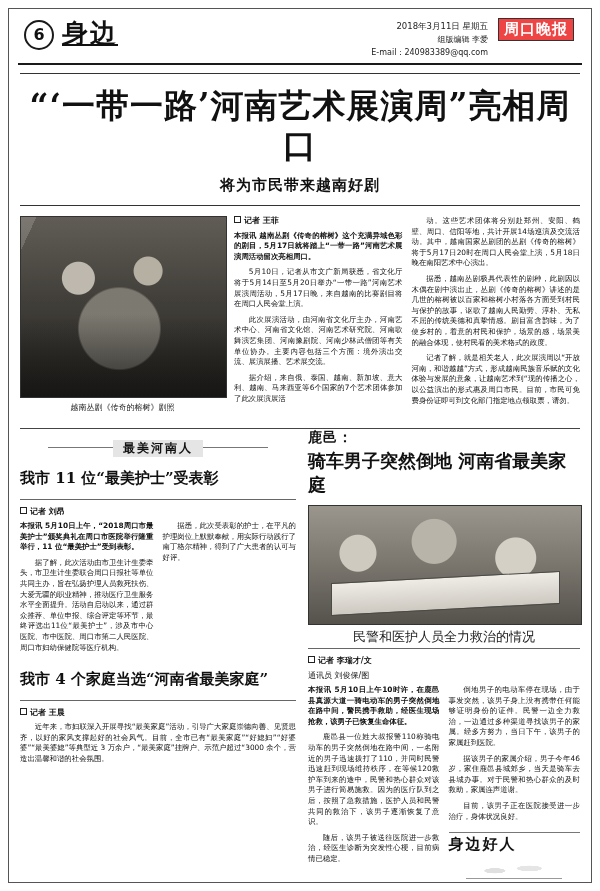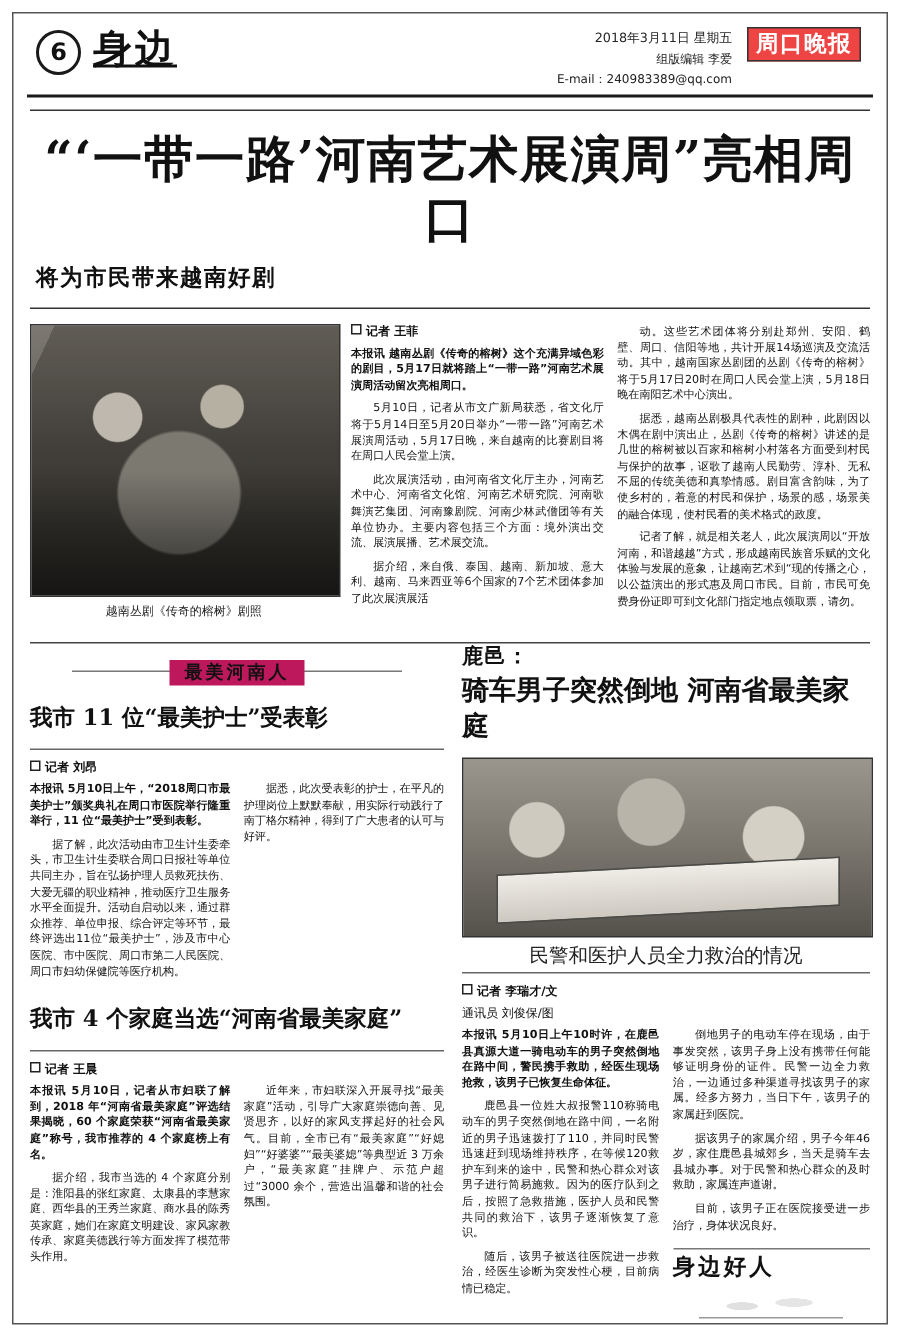--- a/index.html
+++ b/index.html
@@ -63,21 +63,21 @@
     border-top:1px solid #333;border-bottom:1px solid #333;
     padding:12px 4px 10px 4px;
   }
   .headline{
     font-family:"DejaVu Serif","Liberation Serif",serif;
     font-size:33px;font-weight:bold;text-align:center;
     letter-spacing:1px;line-height:40px;
   }
   .subhead{
     font-family:"DejaVu Serif","Liberation Serif",serif;
-    font-size:15px;font-weight:bold;
+    font-size:15px;font-weight:bold;text-align:center;
     margin-top:10px;letter-spacing:1px;
   }
 
   
   .top-story{
     display:flex;margin:10px 6px 0 6px;gap:9px;
   }
   .photo-col{width:205px;}
   .photo{
     width:205px;height:180px;
@@ -123,21 +123,21 @@
   }
   .left-panel{width:276px;}
   .right-panel{flex:1;}
   .ribbon{
     text-align:center;margin:8px 0 6px 0;position:relative;
   }
   .ribbon-label{
     display:inline-block;
     font-family:Liberation Mono, monospace;
     font-size:12px;font-weight:bold;letter-spacing:2px;
-    padding:0 10px;background:#be185d;position:relative;z-index:2;
+    padding:0 10px;background:#e5e5e5;position:relative;z-index:2;
   }
   .ribbon:before{
     content:"";position:absolute;left:28px;right:28px;top:50%;
     border-top:1px solid #777;z-index:1;
   }
   .sub-headline{
     font-family:"DejaVu Serif","Liberation Serif",serif;
     font-size:15px;font-weight:bold;
     line-height:26px;letter-spacing:0px;
     padding:2px 0 6px 0;
@@ -248,24 +248,20 @@
         </div>
         <div class="col">
           <p>据悉，此次受表彰的护士，在平凡的护理岗位上默默奉献，用实际行动践行了南丁格尔精神，得到了广大患者的认可与好评。</p>
         </div>
       </div>
 
       <div class="sub-headline" style="margin-top:6px">我市 4 个家庭当选“河南省最美家庭”</div>
       <div class="rule-thin"></div>
       <div class="byline"><span class="sq"></span><span>记者 王晨</span></div>
       <div class="two-col">
-        <div class="col">
-          <p class="lead">本报讯 5月10日，记者从市妇联了解到，2018 年“河南省最美家庭”评选结果揭晓，60 个家庭荣获“河南省最美家庭”称号，我市推荐的 4 个家庭榜上有名。</p>
-          <p>据介绍，我市当选的 4 个家庭分别是：淮阳县的张红家庭、太康县的李慧家庭、西华县的王秀兰家庭、商水县的陈秀英家庭，她们在家庭文明建设、家风家教传承、家庭美德践行等方面发挥了模范带头作用。</p>
-        </div>
         <div class="col">
           <p>近年来，市妇联深入开展寻找“最美家庭”活动，引导广大家庭崇德向善、见贤思齐，以好的家风支撑起好的社会风气。目前，全市已有“最美家庭”“好媳妇”“好婆婆”“最美婆媳”等典型近 3 万余户，“最美家庭”挂牌户、示范户超过“3000 余个，营造出温馨和谐的社会氛围。</p>
         </div>
       </div>
     </div>
 
     <div class="right-panel">
       <div class="kicker">鹿邑：</div>
       <div class="right-head">骑车男子突然倒地  河南省最美家庭</div>
       <div class="photo2"></div>

